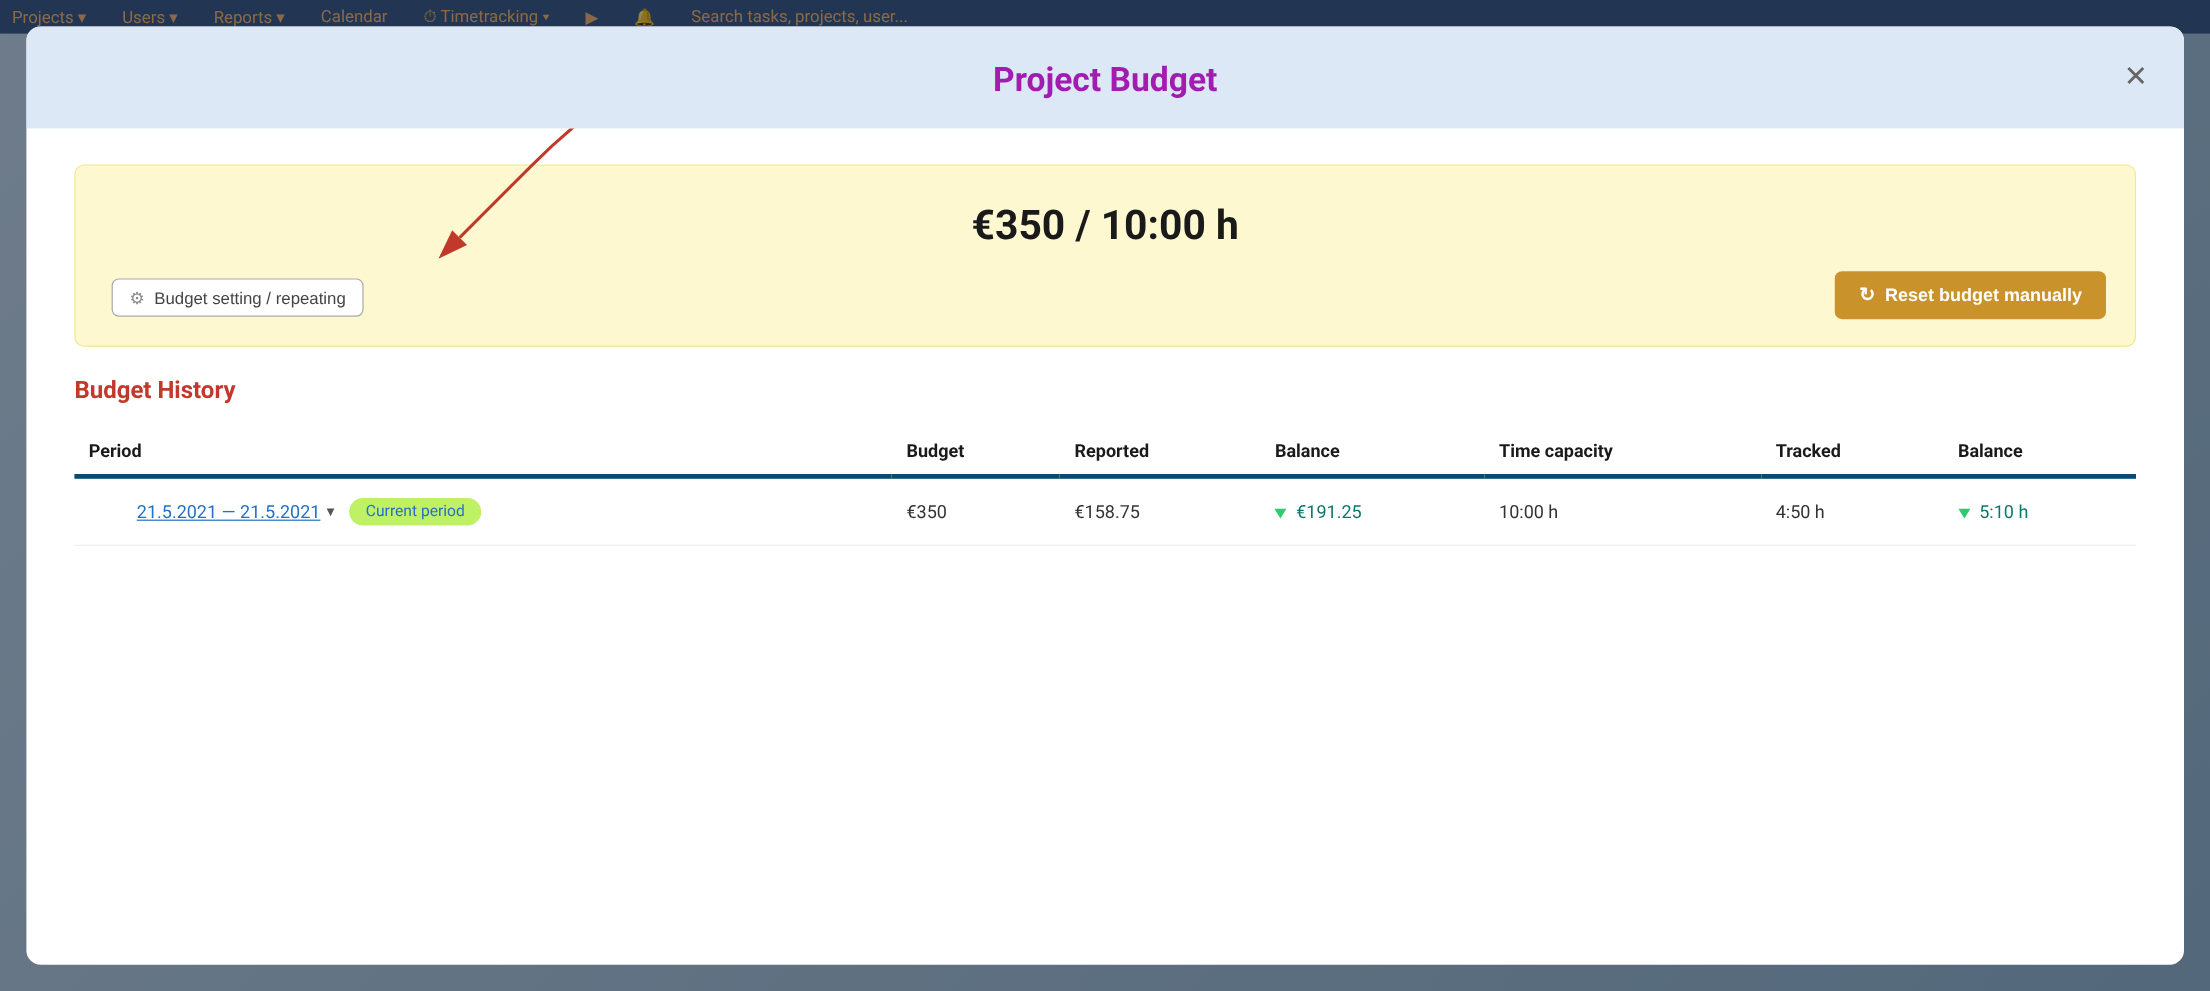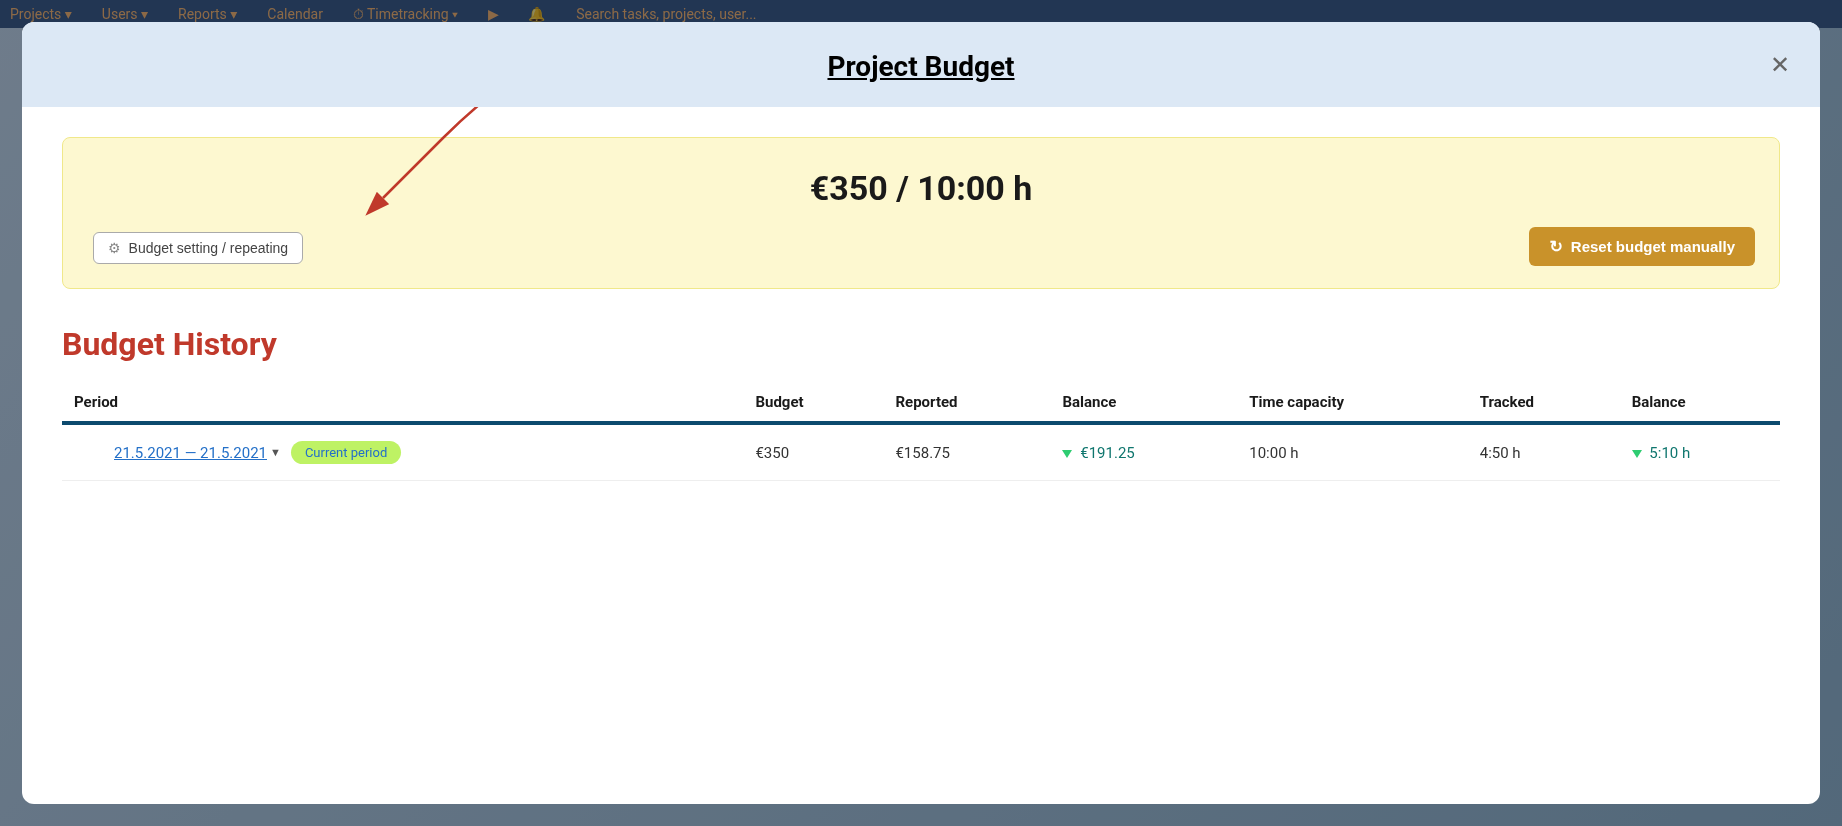--- a/index.html
+++ b/index.html
@@ -62,22 +62,21 @@
       padding: 28px 40px 24px;
       display: flex;
       align-items: center;
       justify-content: center;
       position: relative;
       flex-shrink: 0;
     }
     .modal-title {
       font-size: 28px;
       font-weight: 700;
-      color: #000000;
-      text-decoration: underline;
+      color: #a21caf;
     }
     .close-btn {
       position: absolute;
       right: 30px;
       top: 50%;
       transform: translateY(-50%);
       font-size: 24px;
       color: #666;
       background: none;
       border: none;
@@ -92,21 +91,21 @@
       overflow: auto;
     }
 
     
     .budget-summary-box {
       background: #fdf8d0;
       border: 1px solid #f0e88a;
       border-radius: 8px;
       padding: 30px 30px 24px;
       position: relative;
-      margin-bottom: 36px;
+      margin-bottom: 24px;
     }
     .budget-amount {
       text-align: center;
       font-size: 34px;
       font-weight: 700;
       color: #1a1a1a;
       margin-bottom: 24px;
     }
     .budget-setting-btn {
       display: inline-flex;
@@ -153,21 +152,21 @@
       height: 200px;
       pointer-events: none;
     }
     .arrow-container svg {
       width: 100%;
       height: 100%;
     }
 
     
     .budget-history-title {
-      font-size: 32px;
+      font-size: 20px;
       font-weight: 700;
       color: #c0392b;
       margin-bottom: 20px;
     }
 
     
     .history-table {
       width: 100%;
       border-collapse: collapse;
     }

